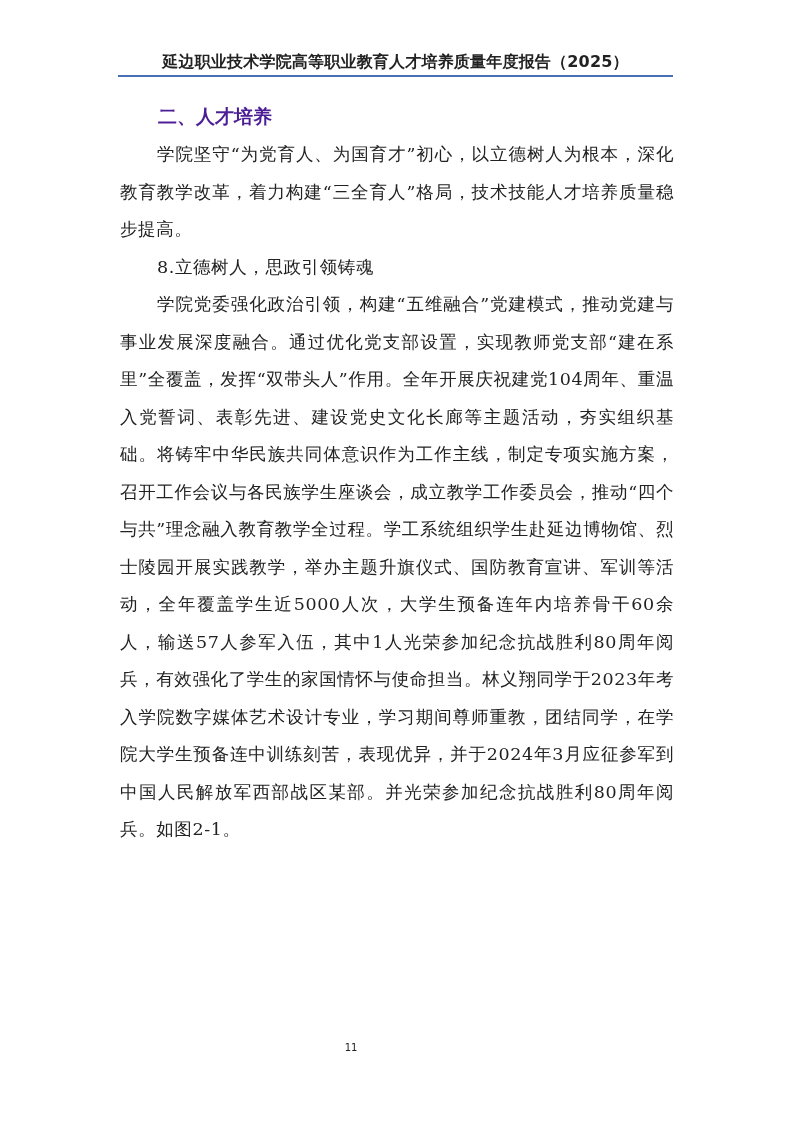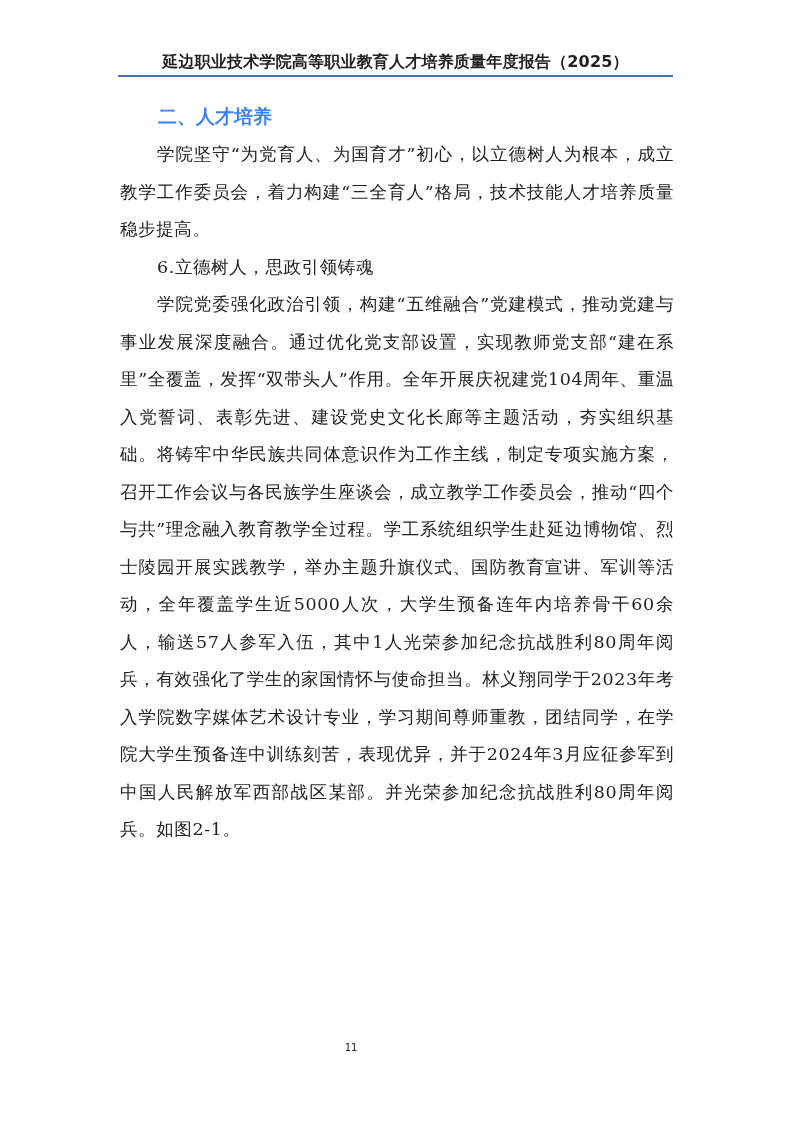--- a/index.html
+++ b/index.html
@@ -41,21 +41,21 @@
       top: 104px;
       width: 554px;
     }
     .section-title {
       font-family: "DejaVu Sans", "Liberation Sans", sans-serif;
       font-weight: bold;
       font-size: 19px;
       line-height: 24px;
       margin: 0 0 8px 0;
       padding-left: 38px;
-      color: #3b82f6;
+      color: #4c1d95;
     }
     .para {
       font-size: 17.5px;
       line-height: 37.5px;
       text-indent: 37px;
       margin: 0;
       text-align: justify;
       text-justify: inter-ideograph;
       color: #222;
       letter-spacing: 0.6px;
@@ -80,18 +80,18 @@
     }
   </style>
 </head>
 <body>
 
 <div class="header">延边职业技术学院高等职业教育人才培养质量年度报告（2025）</div>
 <div class="header-rule"></div>
 
 <div class="content">
   <h2 class="section-title">二、人才培养</h2>
-  <p class="para">学院坚守“为党育人、为国育才”初心，以立德树人为根本，成立教学工作委员会，着力构建“三全育人”格局，技术技能人才培养质量稳步提高。</p>
-  <p class="subhead">6.立德树人，思政引领铸魂</p>
+  <p class="para">学院坚守“为党育人、为国育才”初心，以立德树人为根本，深化教育教学改革，着力构建“三全育人”格局，技术技能人才培养质量稳步提高。</p>
+  <p class="subhead">8.立德树人，思政引领铸魂</p>
   <p class="para">学院党委强化政治引领，构建“五维融合”党建模式，推动党建与事业发展深度融合。通过优化党支部设置，实现教师党支部“建在系里”全覆盖，发挥“双带头人”作用。全年开展庆祝建党104周年、重温入党誓词、表彰先进、建设党史文化长廊等主题活动，夯实组织基础。将铸牢中华民族共同体意识作为工作主线，制定专项实施方案，召开工作会议与各民族学生座谈会，成立教学工作委员会，推动“四个与共”理念融入教育教学全过程。学工系统组织学生赴延边博物馆、烈士陵园开展实践教学，举办主题升旗仪式、国防教育宣讲、军训等活动，全年覆盖学生近5000人次，大学生预备连年内培养骨干60余人，输送57人参军入伍，其中1人光荣参加纪念抗战胜利80周年阅兵，有效强化了学生的家国情怀与使命担当。林义翔同学于2023年考入学院数字媒体艺术设计专业，学习期间尊师重教，团结同学，在学院大学生预备连中训练刻苦，表现优异，并于2024年3月应征参军到中国人民解放军西部战区某部。并光荣参加纪念抗战胜利80周年阅兵。如图2-1。</p>
 </div>
 
 <div class="page-number">11</div>
 
 </body></html>

